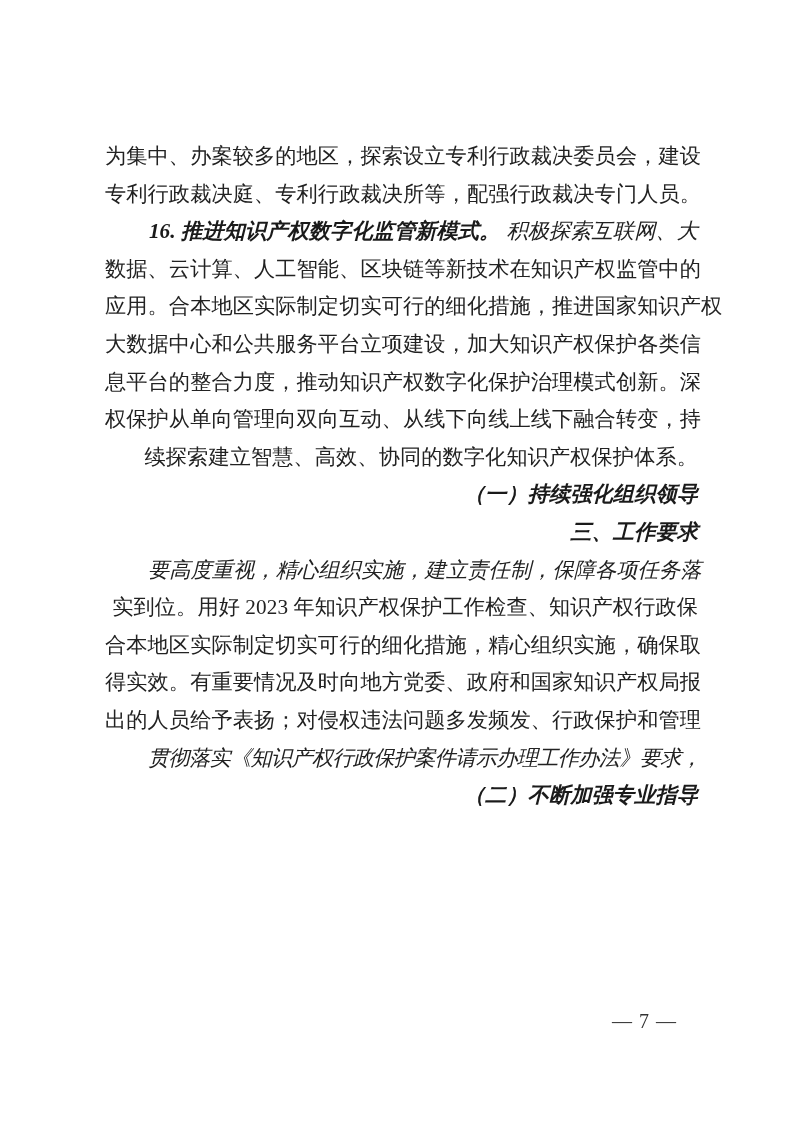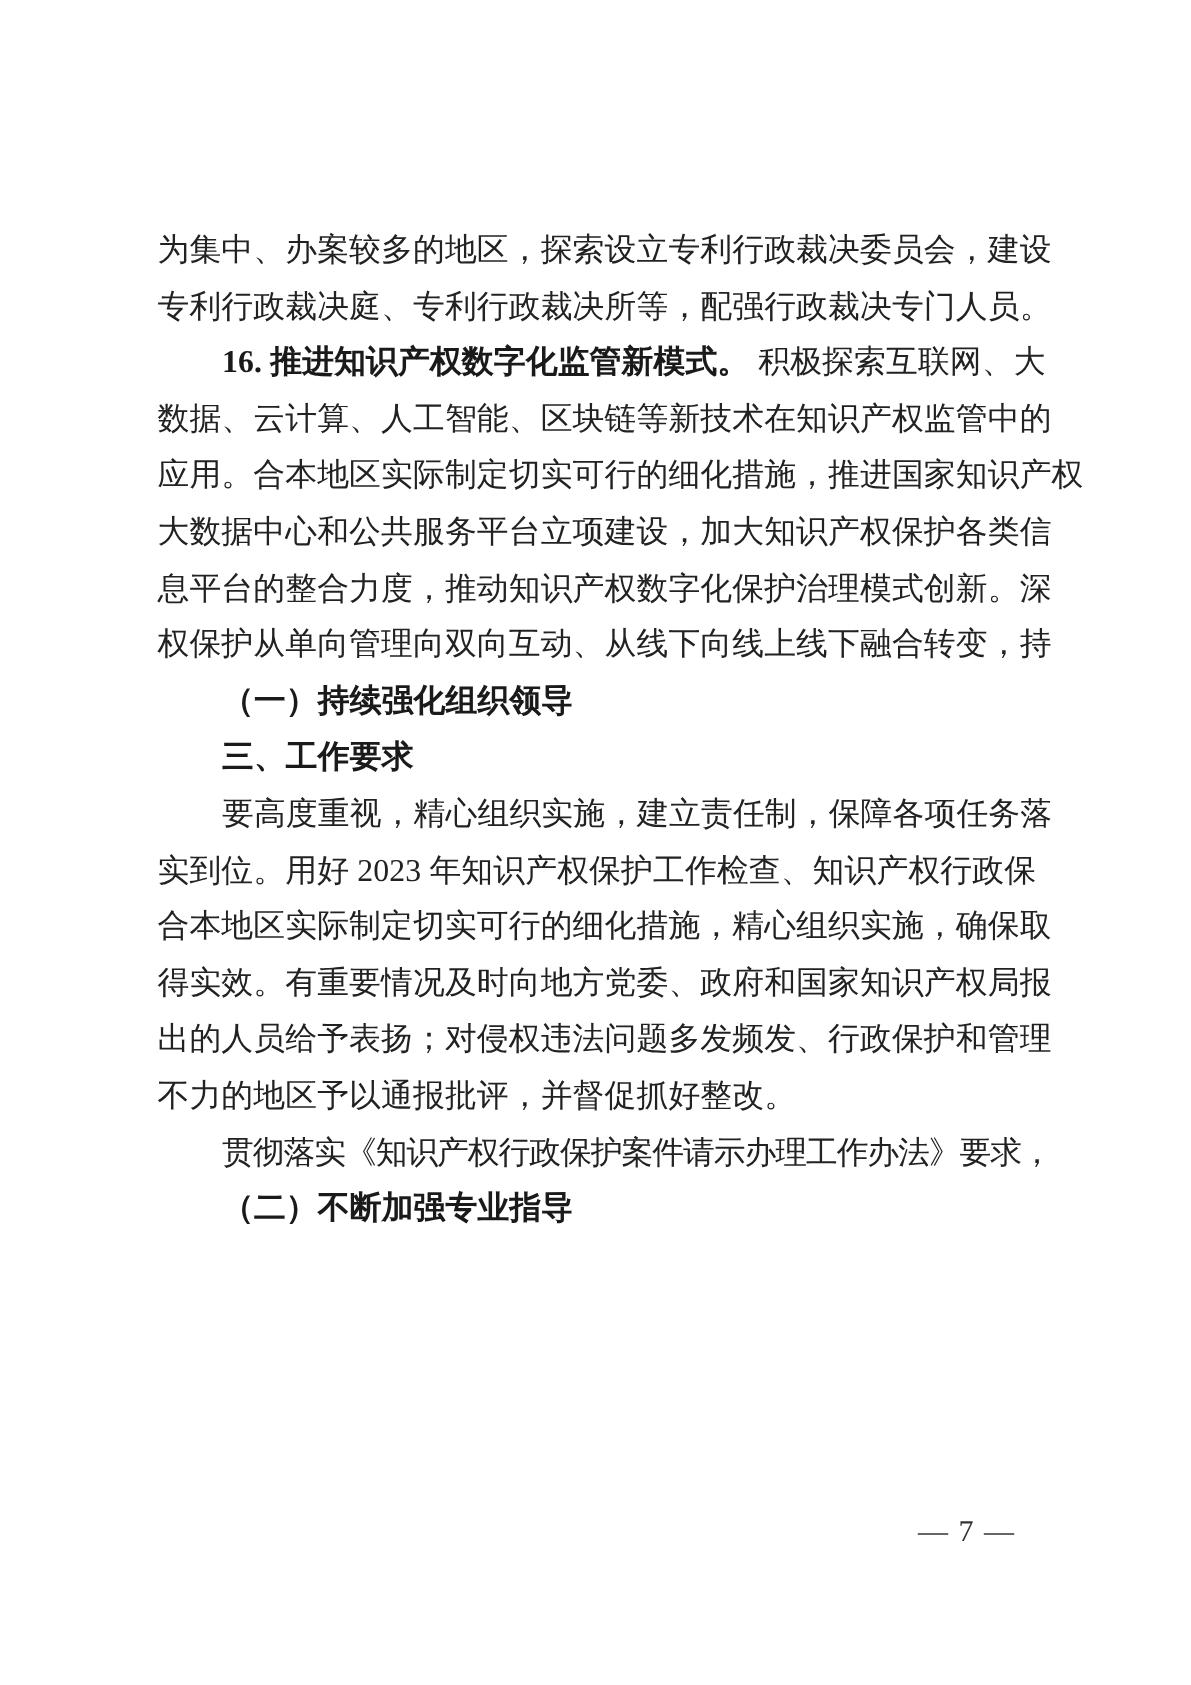--- a/index.html
+++ b/index.html
@@ -11,33 +11,35 @@
     position: relative;
     width: 794px;
     height: 1123px;
     background: #ffffff;
     overflow: hidden;
     font-family: "Liberation Serif", "DejaVu Serif", serif;
   }
   .text-block {
     position: absolute;
     left: 105px;
-    top: 148px;
+    top: 138px;
     width: 593px;
+    text-align: right;
   }
   .ln {
     white-space: nowrap;
     height: 37.6px;
     line-height: 37.6px;
     font-size: 21.2px;
     color: #222222;
     letter-spacing: 0.1px;
   }
   .ind {
     padding-left: 43px;
+    font-style: italic;
   }
   .b {
     font-weight: bold;
     color: #1a1a1a;
   }
   .tight {
     letter-spacing: -0.7px;
   }
   .num-gap {
     padding-right: 6px;
@@ -62,31 +64,31 @@
 
     <div class="ln"><span>为集中、办案较多的地区，探索设立专利行政裁决委员会，建设</span></div>
     <div class="ln"><span>专利行政裁决庭、专利行政裁决所等，配强行政裁决专门人员。</span></div>
 
     <div class="ln ind"><span class="b num-gap">16. 推进知识产权数字化监管新模式。</span><span>积极探索互联网、大</span></div>
     <div class="ln"><span>数据、云计算、人工智能、区块链等新技术在知识产权监管中的</span></div>
     <div class="ln"><span>应用。合本地区实际制定切实可行的细化措施，推进国家知识产权</span></div>
     <div class="ln"><span>大数据中心和公共服务平台立项建设，加大知识产权保护各类信</span></div>
     <div class="ln"><span>息平台的整合力度，推动知识产权数字化保护治理模式创新。深</span></div>
     <div class="ln"><span>权保护从单向管理向双向互动、从线下向线上线下融合转变，持</span></div>
+    <div class="ln"><span>续探索建立智慧、高效、协同的数字化知识产权保护体系。</span></div>
 
     <div class="ln ind"><span class="b">（一）持续强化组织领导</span></div>
 
     <div class="ln ind"><span class="b">三、工作要求</span></div>
 
     <div class="ln ind"><span>要高度重视，精心组织实施，建立责任制，保障各项任务落</span></div>
     <div class="ln"><span>实到位。用好 2023 年知识产权保护工作检查、知识产权行政保</span></div>
     <div class="ln"><span>合本地区实际制定切实可行的细化措施，精心组织实施，确保取</span></div>
     <div class="ln"><span>得实效。有重要情况及时向地方党委、政府和国家知识产权局报</span></div>
     <div class="ln"><span>出的人员给予表扬；对侵权违法问题多发频发、行政保护和管理</span></div>
-    <div class="ln"><span>不力的地区予以通报批评，并督促抓好整改。</span></div>
 
     <div class="ln ind tight"><span>贯彻落实《知识产权行政保护案件请示办理工作办法》要求，</span></div>
 
     <div class="ln ind"><span class="b">（二）不断加强专业指导</span></div>
 
   </div>
 
   <div class="page-number">— 7 —</div>
 
 </div>

